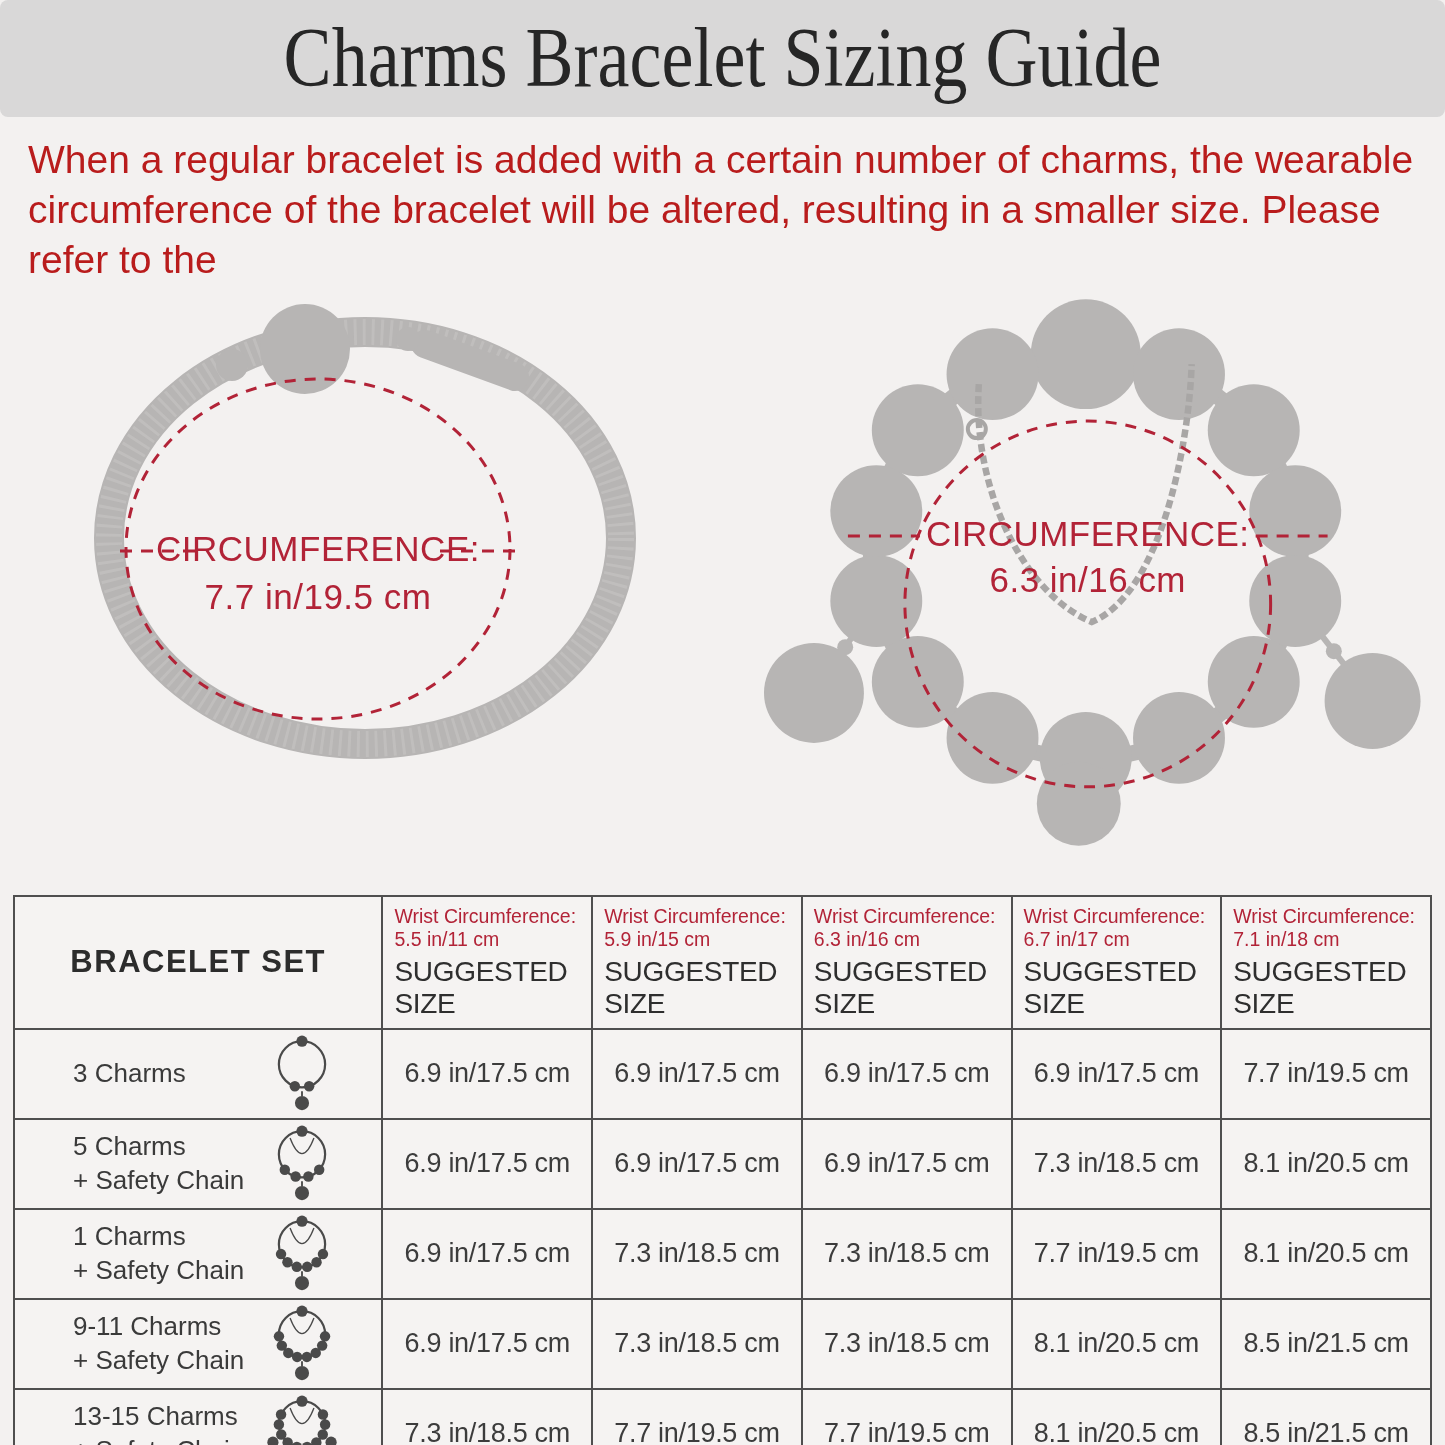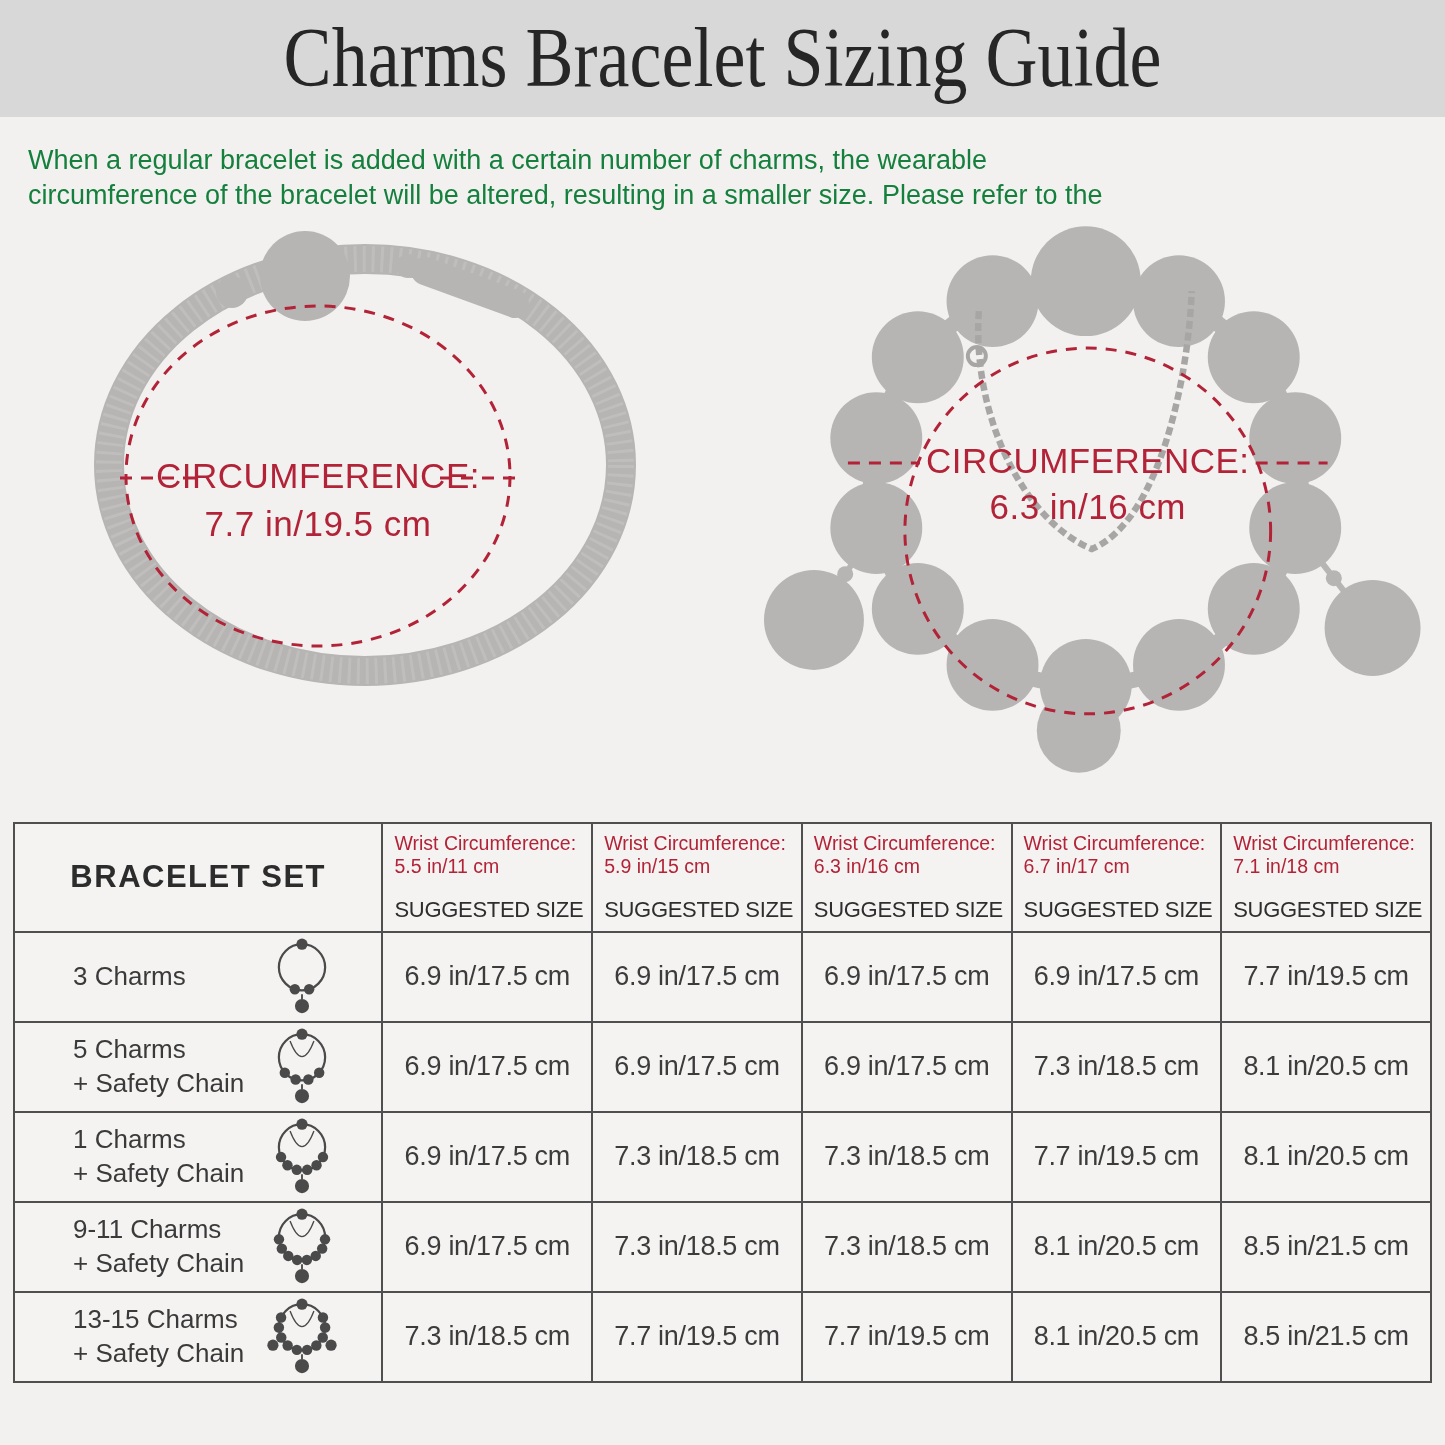--- a/index.html
+++ b/index.html
@@ -6,37 +6,37 @@
   html,body { margin:0; padding:0; }
   body {
     width:1445px; height:1445px; overflow:hidden;
     background:#f3f1f0;
     font-family:"Liberation Sans", sans-serif;
     color:#333;
   }
   
   .header-band {
     height:117px; background:#d9d8d8;
-    display:flex; align-items:center; justify-content:center;
+    display:flex; align-items:center; justify-content:center;border-radius:8px;
   }
   .page-title {
     margin:0;
     font-family:"Liberation Serif", serif;
     font-weight:500;
     font-size:72px;
     color:#262626;
     letter-spacing:0px;
     transform:scaleY(1.18);
   }
   
   .intro {
-    padding:26px 28px 0 28px;
-    font-size:27px;
+    padding:18px 28px 0 28px;
+    font-size:39px;
     line-height:1.28;
-    color:#15803d;
+    color:#b91c1c;
   }
   
   .illustrations { display:flex; height:592px; margin-top:4px;gap:44px; }
   .illo { width:50%; display:flex; justify-content:center; align-items:flex-start; }
   .illo svg { display:block; height:580px; }
   svg text { font-family:"Liberation Sans", sans-serif; }
   .circ-label { font-size:35px; letter-spacing:0.5px; }
   
   .table-wrap { padding:14px 13px 0 13px; }
   table.size-table {
@@ -48,21 +48,21 @@
   }
   th.set-col { width:26%; }
   th.size-col { width:14.8%; }
   thead th { height:96px; vertical-align:middle; }
   th.set-col .set-title {
     text-align:center; font-size:31px; font-weight:700;
     letter-spacing:1.5px; color:#2c2c2c;
   }
   th.size-col { padding:8px 4px 8px 11px; text-align:left; font-weight:400; }
   .wrist-line { color:#b22337; font-size:19.5px; line-height:1.2; }
-  .suggested-line { color:#2e2e2e; font-size:22px; margin-top:18px; letter-spacing:-0.3px; }
+  .suggested-line { color:#2e2e2e; font-size:28px; margin-top:4px; letter-spacing:-0.3px; }
   tbody td { height:73px; }
   td.label-cell { padding:0 0 0 58px; }
   .label-flex { display:flex; align-items:center; }
   .row-label { font-size:26px; color:#3a3a3a; line-height:1.3; }
   .row-label div:empty { display:none; }
   .row-icon { margin-left:auto; margin-right:42px; display:flex; align-items:center; }
   .row-icon svg { height:88px; width:74px; }
   td.value-cell { text-align:center; font-size:27px; color:#3c3c3c; letter-spacing:-0.3px; }
 </style>
 </head>

